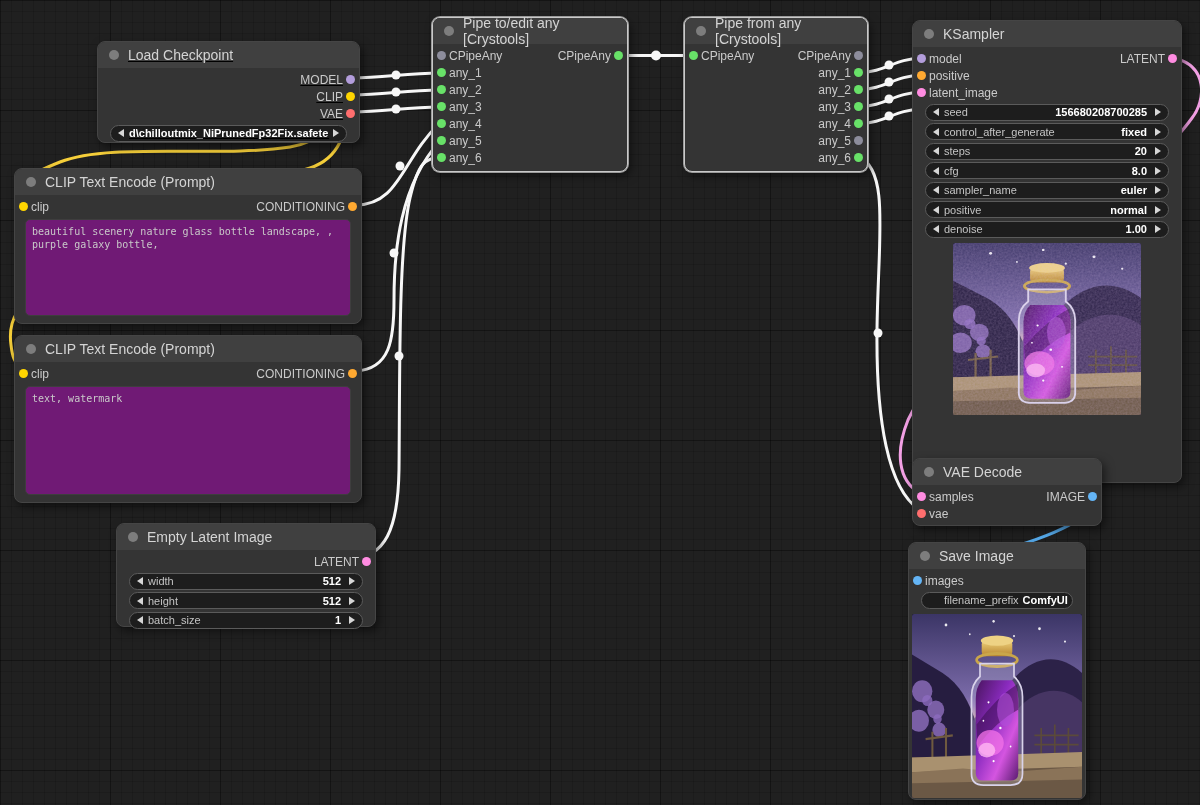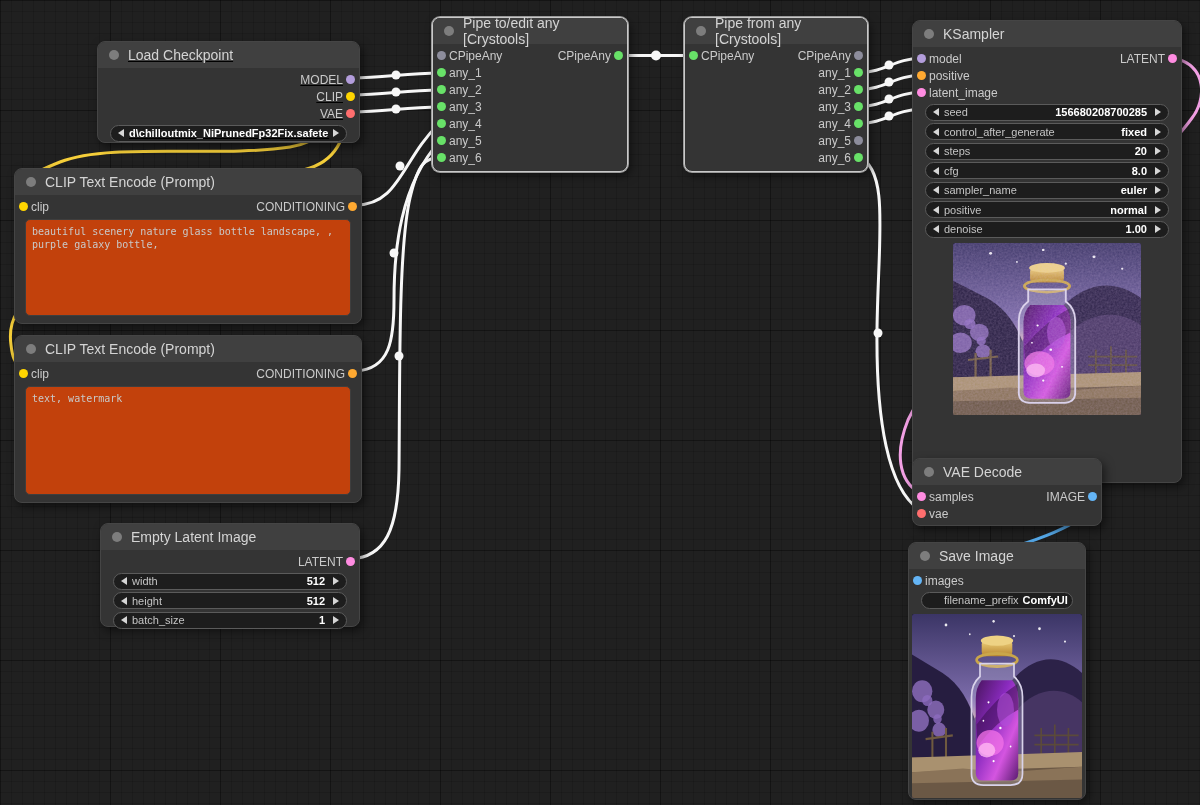--- a/index.html
+++ b/index.html
@@ -25,21 +25,21 @@
   .dot{width:9px;height:9px;border-radius:50%;position:absolute;top:4px;}
   .dot.in{left:4px;} .dot.out{right:4px;}
   .sp{flex:1;}
   .widget{height:15px;margin:2.5px 12px;background:#1d1d1d;border:1px solid #5b5b5b;border-radius:9px;
     display:flex;align-items:center;padding:0 7px;font-size:11px;color:#c4c4c4;overflow:hidden;white-space:nowrap;}
   .wval{color:#fff;font-weight:bold;margin:0 4px;}
   .arr{width:0;height:0;border-top:4px solid transparent;border-bottom:4px solid transparent;flex:0 0 auto;}
   .arr.l{border-right:6px solid #d6d6d6;margin-right:5px;}
   .arr.r{border-left:6px solid #d6d6d6;margin-left:4px;}
   .ckpt .wval{font-weight:bold;margin:0;}
-  .ta{margin:4px 10px 0;background:#c2410c;border:1px solid #3e3e3e;border-radius:5px;
+  .ta{margin:4px 10px 0;background:#701a75;border:1px solid #3e3e3e;border-radius:5px;
     font-family:"DejaVu Sans Mono", monospace;font-size:10px;color:#c9c9c9;padding:5px 6px;
     line-height:13px;overflow:hidden;}
   .preview{border-radius:2px;overflow:hidden;background:#000;}
   .preview svg{display:block;width:100%;height:100%;}
   #defs{position:absolute;width:0;height:0;}
 </style>
 </head>
 <body>
 
 <div id="canvas">
@@ -224,21 +224,21 @@
       <span class="dot in" style="background: rgb(255, 213, 0);"></span>
       <span>clip</span>
       <span class="sp"></span>
       <span>CONDITIONING</span>
       <span class="dot out" style="background: rgb(255, 169, 49);"></span>
     </div>
     <div class="ta" style="height:97px;">text, watermark</div>
   </div>
 </div>
 
-<div class="node" style="left:100px;top:523px;width:260px;height:104px;">
+<div class="node" style="left:116px;top:523px;width:260px;height:104px;">
   <div class="ntitle">
     <span class="tdot"></span>
     <span>Empty Latent Image</span>
   </div>
   <div class="nbody">
     <div class="row outonly">
           <span>LATENT</span>
           <span class="dot out" style="background: rgb(255, 140, 225);"></span>
         </div>
     <div class="widget">

